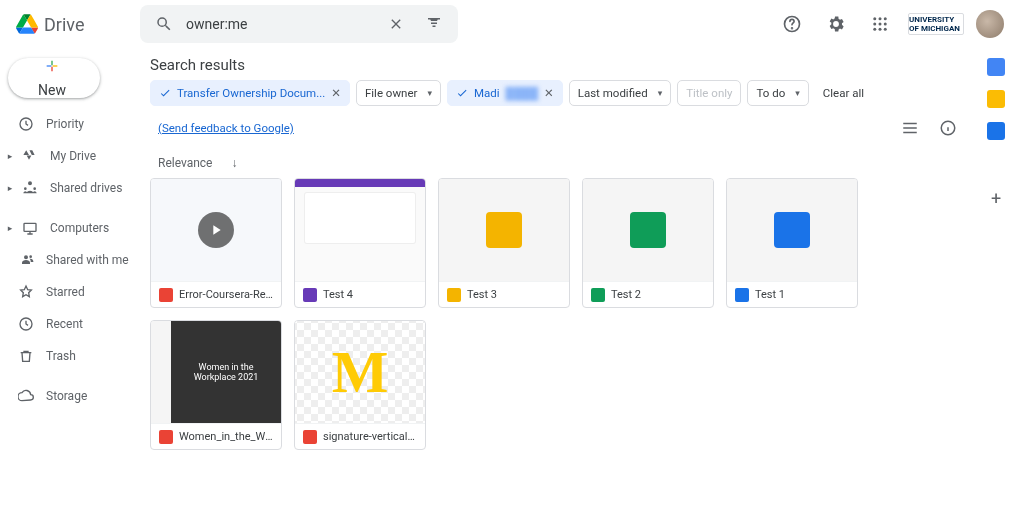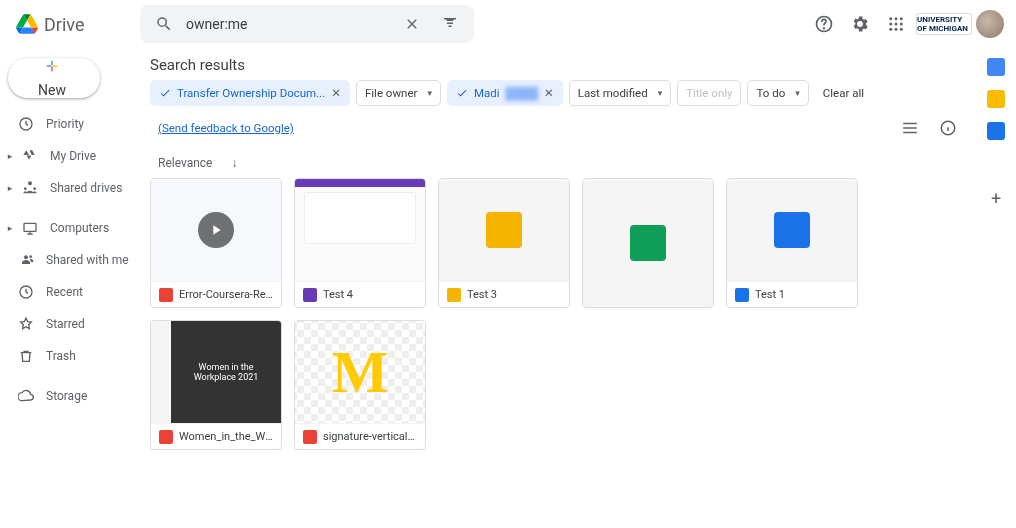--- a/index.html
+++ b/index.html
@@ -4,21 +4,21 @@
 <style>
   * { box-sizing: border-box; margin: 0; padding: 0; font-family: Roboto, Arial, sans-serif; }
   body { width: 1016px; height: 528px; background: #fff; color: #3c4043; font-size: 13px; overflow: hidden; }
   .header { display: flex; align-items: center; height: 48px; padding: 0 12px; gap: 8px; }
   .logo-wrap { display: flex; align-items: center; width: 120px; gap: 6px; padding-left: 4px; }
   .logo-text { font-size: 18px; color: #5f6368; }
   .search-bar { flex: 1; max-width: 390px; height: 38px; background: #f1f3f4; border-radius: 8px; display: flex; align-items: center; padding: 0 8px; gap: 6px; }
   .search-bar input { border: none; background: transparent; outline: none; font-size: 14px; flex: 1; color: #3c4043; }
   .icon-btn { width: 32px; height: 32px; border-radius: 50%; display: flex; align-items: center; justify-content: center; cursor: pointer; color: #5f6368; }
   .header-spacer { flex: 1; }
-  .header-right { display: flex; align-items: center; gap: 4px; }
+  .header-right { display: flex; align-items: center; gap: 12px; }
   .brand-badge { width: 56px; height: 22px; background: #fff; border: 1px solid #dadce0; border-radius: 2px; display: flex; align-items: center; justify-content: center; font-size: 8px; color: #00274c; font-weight: bold; }
   .avatar { width: 28px; height: 28px; border-radius: 50%; background: radial-gradient(circle at 40% 40%, #c9b8a8, #8d7b6a); }
   .main { display: flex; height: calc(100% - 48px); }
   .sidebar { width: 138px; padding: 6px 0; }
   .new-btn { margin: 4px 0 10px 8px; width: 92px; height: 40px; border-radius: 22px; box-shadow: 0 1px 2px rgba(60,64,67,.3), 0 1px 3px 1px rgba(60,64,67,.15); display: flex; align-items: center; gap: 8px; padding: 0 16px 0 12px; font-size: 14px; background:#fff; cursor:pointer;flex-direction:column; }
   .nav-item { display: flex; align-items: center; height: 32px; padding: 0 8px 0 18px; gap: 12px; cursor: pointer; border-radius: 0 16px 16px 0; font-size: 12px; color: #5f6368; }
   .nav-item .exp { width: 8px; text-align: center; font-size: 9px; color:#5f6368; margin-left:-12px; margin-right:-4px; }
   .nav-divider { height: 8px; }
   .storage-used { padding: 6px 18px; font-size: 10px; color: #5f6368; }
   .content { flex: 1; padding: 0 12px; overflow: auto; }
@@ -163,30 +163,30 @@
         <span>Computers</span>
       </div>
     <div class="nav-item">
         <svg width="16" height="16" viewBox="0 0 24 24" fill="#5f6368">
           <path d="M15 8a3 3 0 10-6 0 3 3 0 006 0zm-3 4c-3 0-6 1.5-6 4v2h12v-2c0-2.5-3-4-6-4zm7-7a2 2 0 100 4 2 2 0 000-4zm0 5c-.7 0-1.3.1-1.9.3 1.2.9 1.9 2.1 1.9 3.7v1h4v-1c0-2-2-4-4-4z"></path>
         </svg>
         <span>Shared with me</span>
       </div>
     <div class="nav-item">
         <svg width="16" height="16" viewBox="0 0 24 24" fill="none" stroke="#5f6368" stroke-width="2">
+          <path d="M12 3l2.5 5.5L20 9l-4 4 1 6-5-3-5 3 1-6-4-4 5.5-.5z"></path>
+        </svg>
+        <span>Starred</span>
+      </div>
+    <div class="nav-item">
+        <svg width="16" height="16" viewBox="0 0 24 24" fill="none" stroke="#5f6368" stroke-width="2">
           <circle cx="12" cy="12" r="9"></circle>
           <path d="M12 7v5l3 2"></path>
         </svg>
         <span>Recent</span>
-      </div>
-    <div class="nav-item">
-        <svg width="16" height="16" viewBox="0 0 24 24" fill="none" stroke="#5f6368" stroke-width="2">
-          <path d="M12 3l2.5 5.5L20 9l-4 4 1 6-5-3-5 3 1-6-4-4 5.5-.5z"></path>
-        </svg>
-        <span>Starred</span>
       </div>
     <div class="nav-item">
         <svg width="16" height="16" viewBox="0 0 24 24" fill="none" stroke="#5f6368" stroke-width="2">
           <path d="M4 7h16M9 7V5h6v2M6 7l1 13h10l1-13"></path>
         </svg>
         <span>Trash</span>
       </div>
     <div class="nav-divider"></div>
     <div class="nav-item">
         <svg width="16" height="16" viewBox="0 0 24 24" fill="none" stroke="#5f6368" stroke-width="2">
@@ -278,20 +278,24 @@
           </div>
         <div class="meta">
             <div class="ftype ft-yellow"></div>
             <span class="fname">Test 3</span>
           </div>
       </div>
       <div class="card">
         <div class="thumb">
             <div class="big-ico" style="background:#0f9d58"></div>
           </div>
+        <div class="meta">
+            <div class="ftype ft-green"></div>
+            <span class="fname">Test 2</span>
+          </div>
       </div>
       <div class="card">
         <div class="thumb">
             <div class="big-ico" style="background:#1a73e8"></div>
           </div>
         <div class="meta">
             <div class="ftype ft-blue"></div>
             <span class="fname">Test 1</span>
           </div>
       </div>

